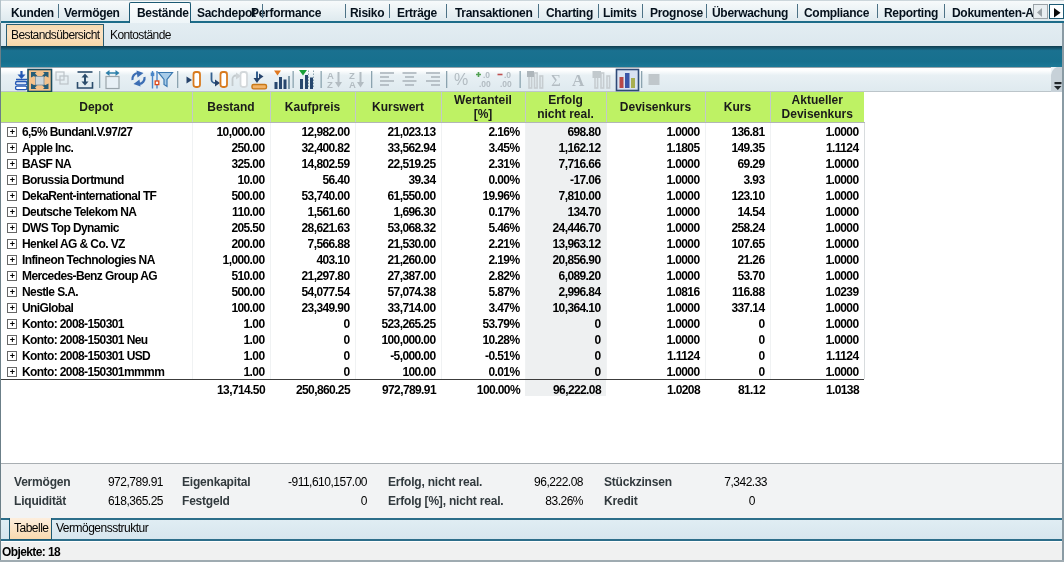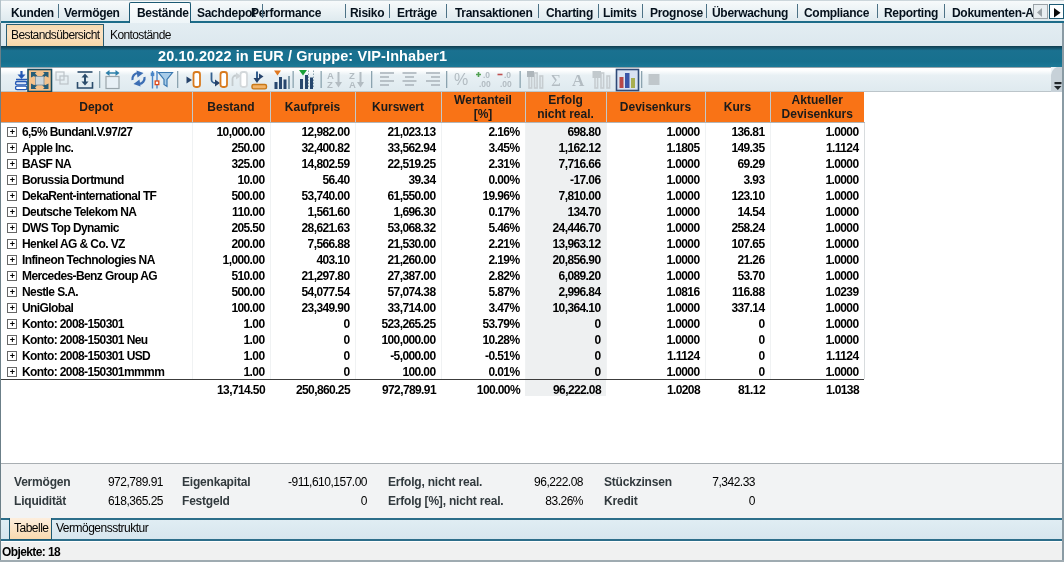--- a/index.html
+++ b/index.html
@@ -20,21 +20,21 @@
   .subtxt{position:absolute;top:28px;font-size:12px;color:#0a0a0a;letter-spacing:-0.6px;}
   
   #titlebar{left:0;top:46px;width:1064px;height:21px;background:linear-gradient(#0f3c4d 0%,#1a7190 22%,#17708e 75%,#1b7997 100%);}
   #titlebar span{position:absolute;top:0;line-height:21px;font-size:14.5px;font-weight:bold;color:#fff;letter-spacing:0.1px;}
   
   #toolbar{left:0;top:67px;width:1064px;height:25px;background:linear-gradient(#97a4ab 0,#97a4ab 1px,#ffffff 1px,#ffffff 3px,#e8f0f4 35%,#dfeaef 100%);border-bottom:1px solid #bcc5ca;box-sizing:border-box;}
   
   #tablewrap{left:1px;top:92px;width:863px;}
   table{border-collapse:collapse;table-layout:fixed;width:863px;}
   td,th{padding:0;margin:0;overflow:hidden;white-space:nowrap;}
-  thead th{background:#f97316;font-size:12px;font-weight:bold;color:#1b1b1b;height:30px;vertical-align:middle;border-bottom:1px solid #b2b6b8;}
+  thead th{background:#bef264;font-size:12px;font-weight:bold;color:#1b1b1b;height:30px;vertical-align:middle;border-bottom:1px solid #b2b6b8;}
   tbody td{font-size:12px;font-weight:bold;color:#000;height:13px;padding-top:3px;line-height:13px;letter-spacing:-0.6px;box-sizing:content-box;}
   .num{text-align:right;padding-right:5px;}
   .gcol{background:#eef0f1;}
   .bl{border-left:1px solid #f0f2f3;}
   .br{border-right:1px solid #d8dcde;}
   thead th{border-left:1px solid #c3c8ca;}
   thead th:first-child{border-left:none;}
   .name{padding-left:21px;position:relative;}
   .plus{position:absolute;left:6px;top:4px;width:8px;height:8px;border:1px solid #666;background:#fff;font-size:9px;line-height:8px;text-align:center;font-weight:bold;color:#000;}
   #totline{left:1px;top:379px;width:863px;height:1px;background:#3c3c3c;}
@@ -95,21 +95,20 @@
         <polygon points="4,2 4,11.5 10.5,6.75" fill="#0a0a0a"></polygon>
       </svg>
   </div>
 
   <div class="abs" id="subbar"></div>
   <div class="abs" id="subactive"></div>
   <span class="subtxt" style="left:11px;z-index:2">Bestandsübersicht</span>
   <span class="subtxt" style="left:110px">Kontostände</span>
 
   <div class="abs" id="titlebar">
-    <span style="left:158px">20.10.2022 in EUR / Gruppe: VIP-Inhaber1</span>
   </div>
 
   <div class="abs" id="toolbar"></div>
   <svg class="abs" id="icons" style="left:0;top:67px" width="1064" height="25" viewBox="0 0 1064 25">
 
     <path d="M21.5 4 v4" stroke="#2458b4" stroke-width="2.2"></path>
     <polygon points="17.5,7.5 25.5,7.5 21.5,12" fill="#2458b4"></polygon>
     <path d="M16 12.5 h11" stroke="#2458b4" stroke-width="1.5"></path>
     <rect x="15.5" y="14.5" width="11.5" height="3.4" rx="1.7" fill="#dce8fa" stroke="#2458b4" stroke-width="1.3"></rect>
     <rect x="15.5" y="19.2" width="11.5" height="3.4" rx="1.7" fill="#fff" stroke="#2458b4" stroke-width="1.3"></rect>
@@ -495,21 +494,21 @@
   <div class="abs" id="totline"></div>
 
   <div class="abs" id="divider"></div>
   <span class="sumlbl" style="left:14px;top:475px">Vermögen</span>
   <span class="sumval" style="left:63px;top:475px;width:100px">972,789.91</span>
   <span class="sumlbl" style="left:182px;top:475px">Eigenkapital</span>
   <span class="sumval" style="left:267px;top:475px;width:100px">-911,610,157.00</span>
   <span class="sumlbl" style="left:388px;top:475px">Erfolg, nicht real.</span>
   <span class="sumval" style="left:483px;top:475px;width:100px">96,222.08</span>
   <span class="sumlbl" style="left:604px;top:475px">Stückzinsen</span>
-  <span class="sumval" style="left:655px;top:475px;width:100px">7,342.33</span>
+  <span class="sumval" style="left:655px;top:475px;width:112px">7,342.33</span>
   <span class="sumlbl" style="left:14px;top:494px">Liquidität</span>
   <span class="sumval" style="left:63px;top:494px;width:100px">618,365.25</span>
   <span class="sumlbl" style="left:182px;top:494px">Festgeld</span>
   <span class="sumval" style="left:267px;top:494px;width:100px">0</span>
   <span class="sumlbl" style="left:388px;top:494px">Erfolg [%], nicht real.</span>
   <span class="sumval" style="left:483px;top:494px;width:100px">83.26%</span>
   <span class="sumlbl" style="left:604px;top:494px">Kredit</span>
   <span class="sumval" style="left:655px;top:494px;width:100px">0</span>
 
   <div class="abs" id="btmstrip"></div>

